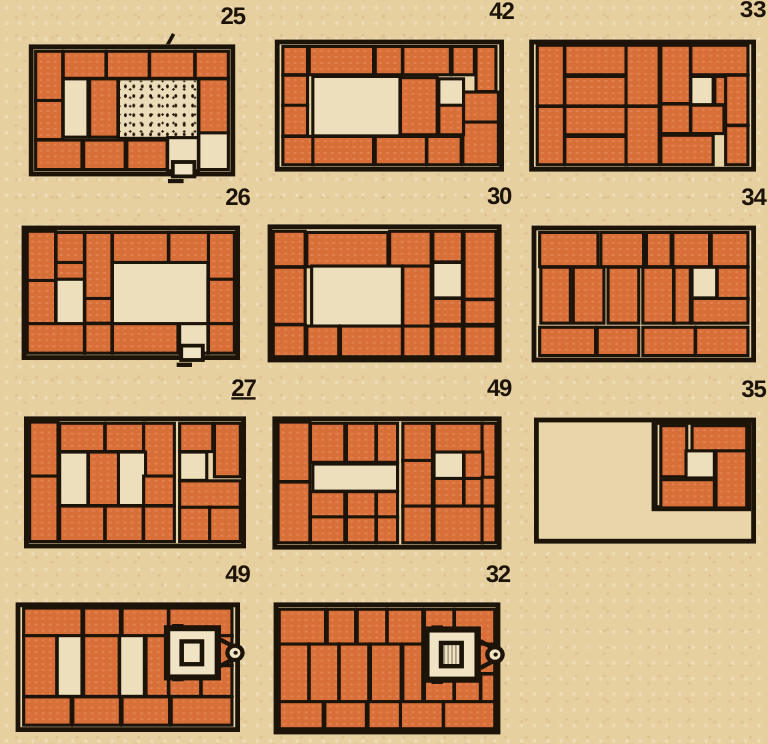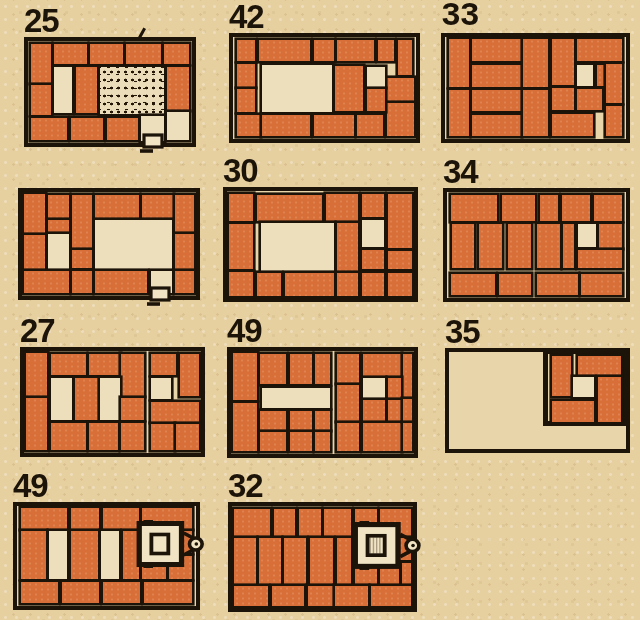--- a/index.html
+++ b/index.html
@@ -22,22 +22,22 @@
   .b{background:var(--brick);
      background-image:radial-gradient(rgba(255,235,210,.16) 1px, transparent 1.5px);
      background-size:6px 5px;}
   .v{background:var(--void);}
   .m{background:#ebddb9;
      background-image:
        radial-gradient(#241708 1.15px, transparent 1.4px),
        radial-gradient(#241708 1px, transparent 1.3px);
      background-size:7px 8px,9px 7px;background-position:1px 1px,4px 4px;}
   .f{background:transparent;border:5px solid var(--line);box-sizing:border-box;box-shadow:none;}
-  .num{position:absolute;font-weight:700;font-size:33px;line-height:1;letter-spacing:-1px;
-       color:var(--line);}
+  .num{position:absolute;font-weight:700;font-size:20px;line-height:1;letter-spacing:-1px;
+       color:var(--line);text-align:right;}
   .label{position:absolute;left:8px;top:3px;font-weight:700;font-size:13.5px;line-height:15px;
          color:var(--line);white-space:nowrap;}
   .arrow{position:absolute;left:146px;top:29px;width:52px;height:3px;background:var(--line);
          transform:rotate(119deg);transform-origin:0 0;}
   .sym{position:absolute;}
   .sym svg{display:block;width:100%;height:100%;}
 </style>
 </head>
 <body>
 
@@ -126,20 +126,21 @@
       <div class="rect b" style="left: 42%; top: 76%; width: 30%; height: 21%;"></div>
       <div class="rect v" style="left: 74%; top: 76%; width: 12%; height: 21%;"></div>
       <div class="rect b" style="left: 88%; top: 76%; width: 11%; height: 21%;"></div>
       <div class="sym" style="left: 72%; top: 90%; width: 26px; height: 20px;">
         <svg viewBox="0 0 26 20">
           <rect x="4" y="2" width="18" height="12" fill="#f0e4c4" stroke="#1c1309" stroke-width="3.2"></rect>
           <rect x="0" y="16.2" width="13" height="3.6" fill="#1c1309"></rect>
         </svg>
       </div>
     </div>
+    <div class="num" style="left: 18px; top: 155px; width: 190px;">26</div>
     <div class="panel" style="left: 223px; top: 187px; width: 195px; height: 115px;">
       <div class="rect b" style="left: 1%; top: 3%; width: 13%; height: 25%;"></div>
       <div class="rect b" style="left: 16%; top: 4%; width: 35%; height: 24%;"></div>
       <div class="rect b" style="left: 53%; top: 3%; width: 17%; height: 25%;"></div>
       <div class="rect b" style="left: 72%; top: 3%; width: 12%; height: 21%;"></div>
       <div class="rect b" style="left: 86%; top: 3%; width: 13%; height: 50%;"></div>
       <div class="rect b" style="left: 1%; top: 31%; width: 13%; height: 42%;"></div>
       <div class="rect v" style="left: 18%; top: 30%; width: 39%; height: 46%;"></div>
       <div class="rect b" style="left: 59%; top: 30%; width: 11%; height: 46%;"></div>
       <div class="rect v" style="left: 72%; top: 27%; width: 12%; height: 25%;"></div>
@@ -186,21 +187,21 @@
       <div class="rect b" style="left: 15%; top: 71%; width: 20%; height: 26%;"></div>
       <div class="rect b" style="left: 37%; top: 71%; width: 16%; height: 26%;"></div>
       <div class="rect b" style="left: 55%; top: 71%; width: 13%; height: 26%;"></div>
       <div class="rect b" style="left: 72%; top: 3%; width: 14%; height: 21%;"></div>
       <div class="rect b" style="left: 88%; top: 3%; width: 11%; height: 41%;"></div>
       <div class="rect v" style="left: 72%; top: 26%; width: 11%; height: 21%;"></div>
       <div class="rect b" style="left: 72%; top: 50%; width: 27%; height: 20%;"></div>
       <div class="rect b" style="left: 72%; top: 72%; width: 13%; height: 25%;"></div>
       <div class="rect b" style="left: 86%; top: 72%; width: 13%; height: 25%;"></div>
     </div>
-    <div class="num" style="left: 20px; top: 314px; width: 193px;">27</div>
+    <div class="num" style="left: 20px; top: 314px; width: 193px; text-decoration: underline;">27</div>
     <div class="panel" style="left: 227px; top: 347px; width: 191px; height: 111px;">
       <div class="rect b" style="left: 1%; top: 2%; width: 13%; height: 46%;"></div>
       <div class="rect b" style="left: 1%; top: 50%; width: 13%; height: 47%;"></div>
       <div class="rect b" style="left: 16%; top: 3%; width: 14%; height: 29%;"></div>
       <div class="rect b" style="left: 32%; top: 3%; width: 12%; height: 29%;"></div>
       <div class="rect b" style="left: 46%; top: 3%; width: 8%; height: 29%;"></div>
       <div class="rect v" style="left: 17%; top: 36%; width: 37%; height: 19%;"></div>
       <div class="rect b" style="left: 16%; top: 58%; width: 14%; height: 19%;"></div>
       <div class="rect b" style="left: 32%; top: 58%; width: 12%; height: 19%;"></div>
       <div class="rect b" style="left: 46%; top: 58%; width: 8%; height: 19%;"></div>

